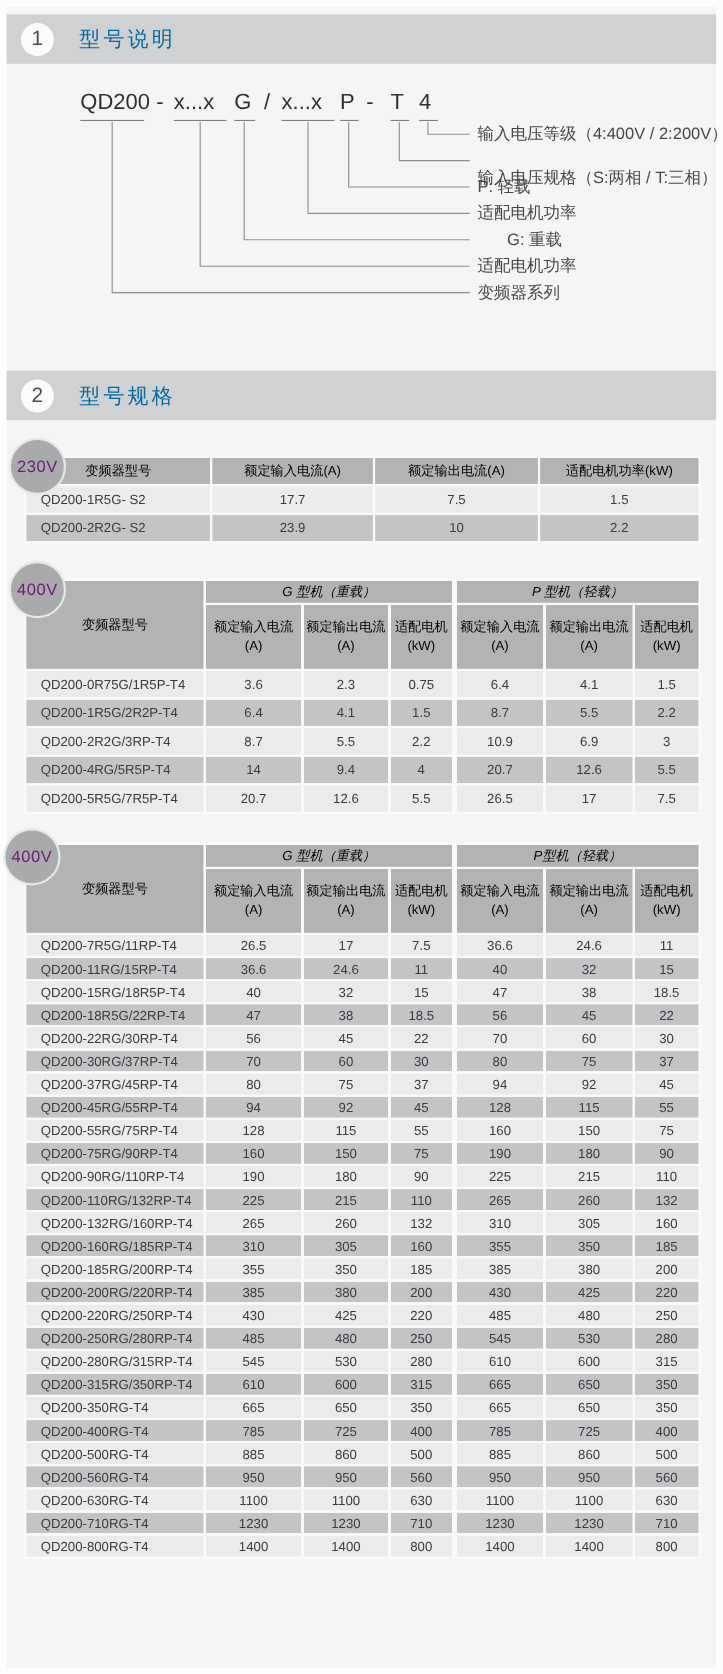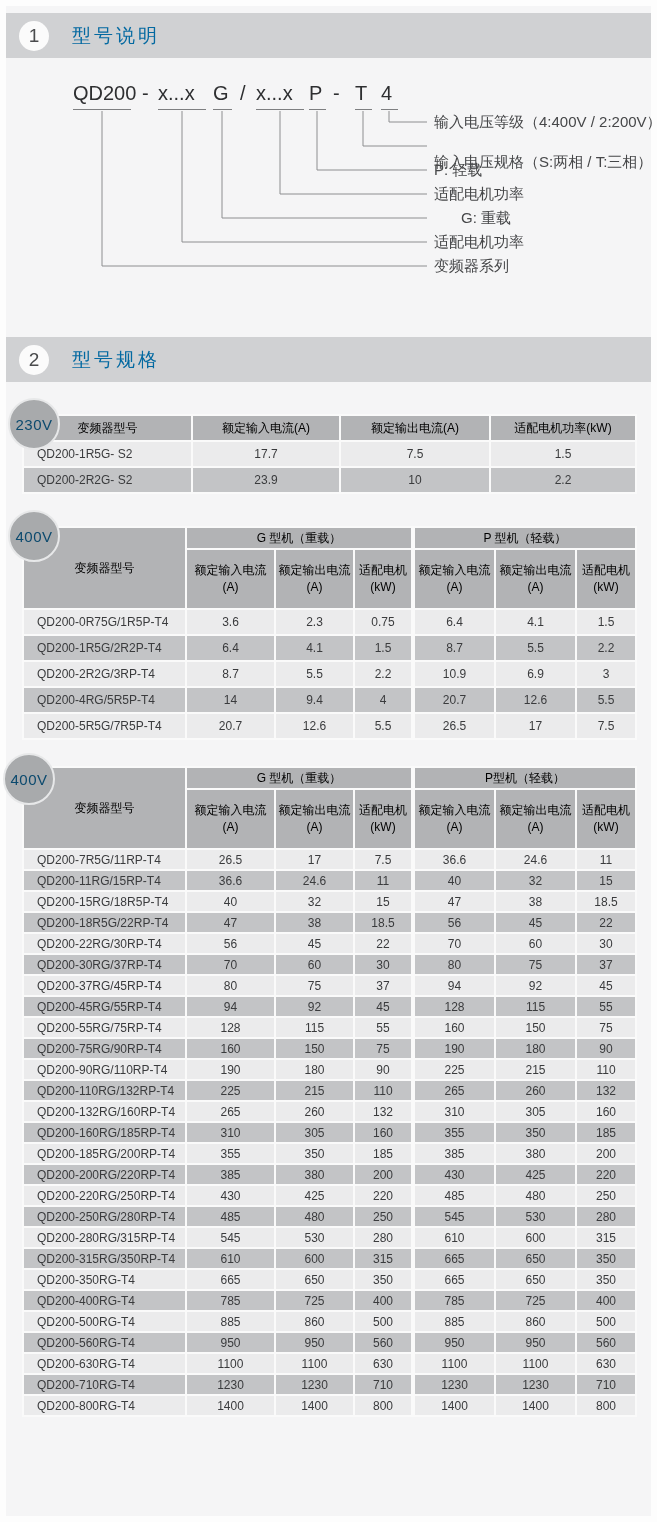--- a/index.html
+++ b/index.html
@@ -42,31 +42,31 @@
     position: absolute; left: 428px; font-size: 15px; color: #464749;
     transform: translateY(-50%); white-space: nowrap;
   }
   
   .tblock { position: relative; margin: 32px 16px 0 16px; }
   .tblock.tb-large { margin-top: 26px; }
   .badge {
     position: absolute; left: -14px; top: -16px; z-index: 2;
     width: 52px; height: 52px; border-radius: 50%;
     background: #a8aaac; border: 2px solid #e7e8e9;
-    color: #0c4a6e; font-size: 15px; letter-spacing: 0.5px;
+    color: #701a75; font-size: 15px; letter-spacing: 0.5px;
     display: flex; align-items: center; justify-content: center;
   }
   .tblock.tb-large .badge { left: -19px; top: -13px; }
   table { width: 100%; border-collapse: collapse; table-layout: fixed; }
   th, td {
     border: 2px solid #fafafa; font-weight: normal;
     font-size: 12px; text-align: center; overflow: hidden; white-space: nowrap;
   }
   thead th { background: #b2b3b5; color: #000000; }
-  th.group-h { height: 22px; }
+  th.group-h { height: 22px; font-style: italic; }
   th.sub-h { height: 60px; line-height: 17px; padding: 2px 0; }
   th.model-h { font-size: 12px; }
   .t230 thead th { height: 26px; }
   tr.light td { background: #ebebec; }
   tr.dark td { background: #c3c4c6; }
   td { height: 26px; color: #3a3b3d; }
   .tb-large td { height: 21px; }
   td.model { text-align: left; padding-left: 13px; }
   td.pstart, th.pstart { border-left: 4px solid #fafafa; }
 </style>

